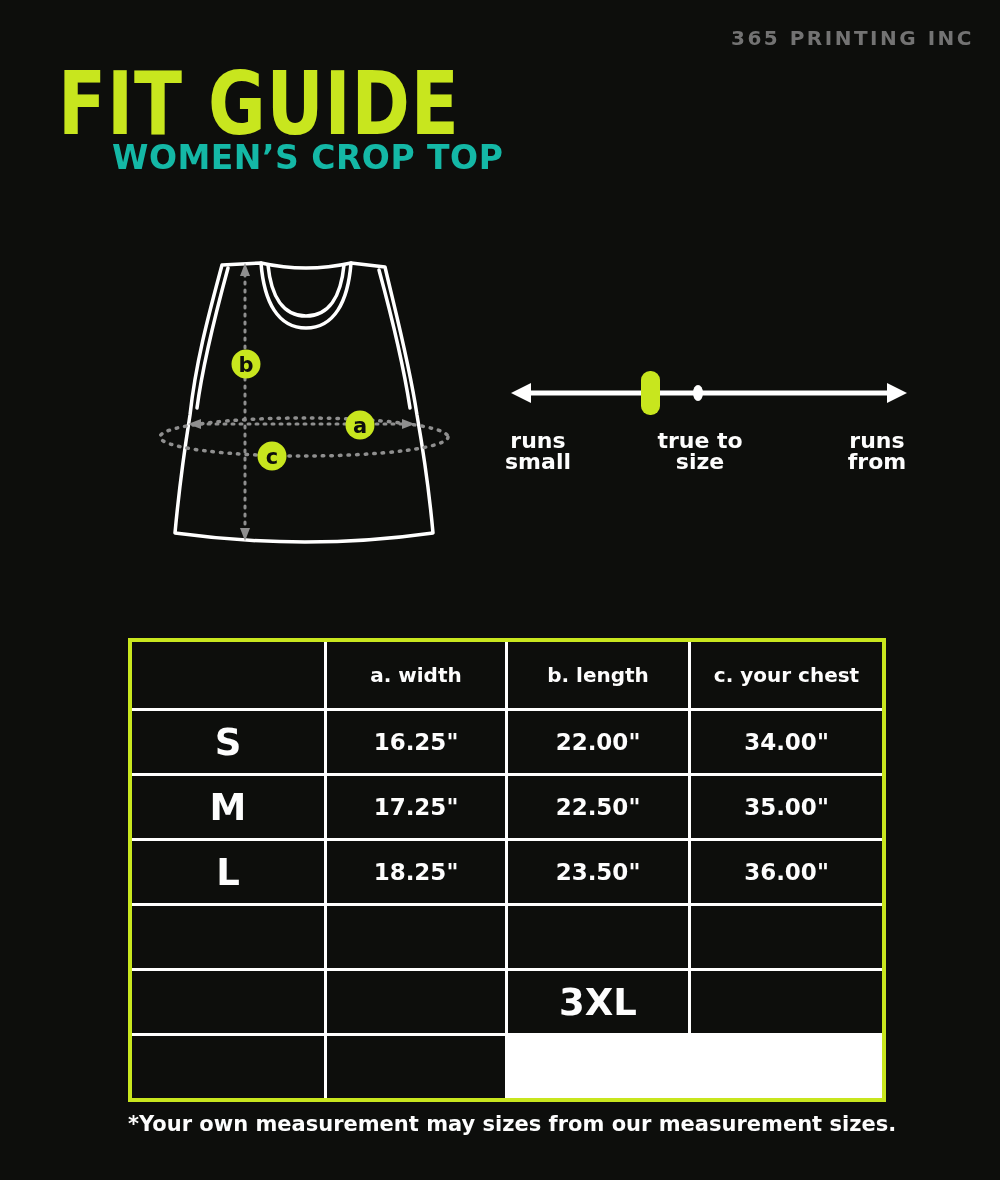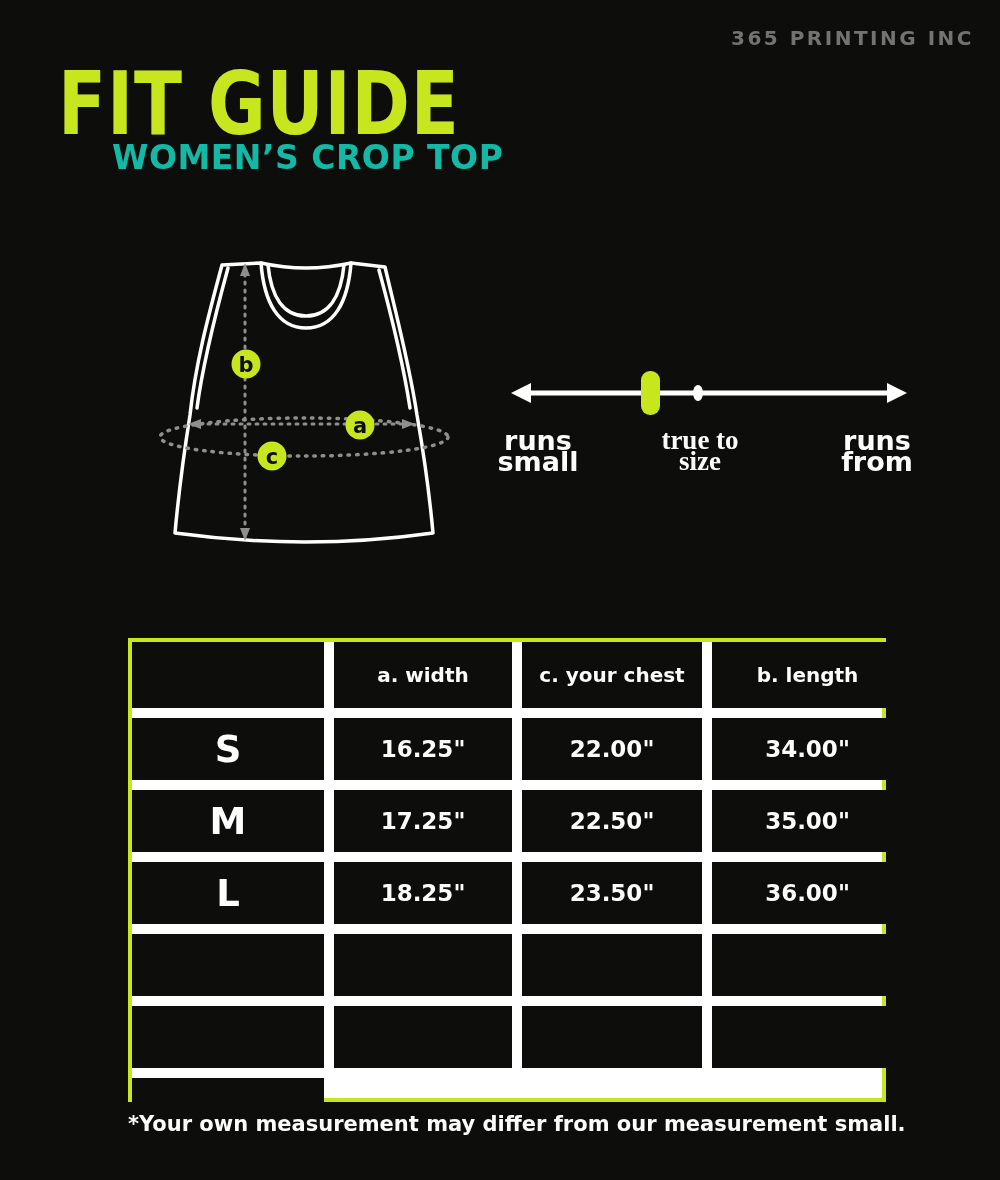--- a/index.html
+++ b/index.html
@@ -20,32 +20,32 @@
   }
   .subtitle{
     position:absolute;left:112px;top:138px;
     font-size:33px;color:#14b8a6;letter-spacing:0.5px;white-space:nowrap;
   }
   .tank-svg{position:absolute;left:140px;top:240px;}
   .fit-scale{position:absolute;left:505px;top:358px;width:410px;height:130px;}
   .fit-scale svg{position:absolute;left:0;top:0;}
   .scale-label{
     position:absolute;top:72px;transform:translateX(-50%);
-    text-align:center;font-size:27px;line-height:21px;color:#fdfdfd;white-space:nowrap;
+    text-align:center;font-size:22px;line-height:21px;color:#fdfdfd;white-space:nowrap;
   }
   .scale-label.left{left:33px;}
-  .scale-label.center{left:195px;font-family:Liberation Serif, serif;}
+  .scale-label.center{left:195px;}
   .scale-label.right{left:372px;}
   .size-table{
     position:absolute;left:128px;top:638px;width:758px;height:464px;
     box-sizing:border-box;border:4px solid #c8e61e;background:#ffffff;
     display:grid;
     grid-template-columns:192px 178px 180px 191px;
     grid-template-rows:66px repeat(6,62px);
-    gap:10px;
+    gap:3px;
   }
   .cell{
     background:#0d0e0c;display:flex;align-items:center;justify-content:center;
     color:#fdfdfd;
   }
   .cell.header{font-size:20px;}
   .cell.size{font-size:37px;}
   .cell.value{font-size:23px;}
   .footnote{
     position:absolute;left:128px;top:1112px;width:758px;
@@ -114,22 +114,22 @@
     </div>
     <div class="scale-label right">
       <div>runs</div>
       <div>from</div>
     </div>
   </div>
 
   <div class="size-table">
     <div class="cell header"></div>
     <div class="cell header">a. width</div>
+    <div class="cell header">b. length</div>
     <div class="cell header">c. your chest</div>
-    <div class="cell header">b. length</div>
 
     <div class="cell size">S</div>
     <div class="cell value">16.25"</div>
     <div class="cell value">22.00"</div>
     <div class="cell value">34.00"</div>
 
     <div class="cell size">M</div>
     <div class="cell value">17.25"</div>
     <div class="cell value">22.50"</div>
     <div class="cell value">35.00"</div>
@@ -140,20 +140,21 @@
     <div class="cell value">36.00"</div>
 
     <div class="cell value"></div>
     <div class="cell value"></div>
     <div class="cell value"></div>
 
     <div class="cell value"></div>
     <div class="cell value"></div>
     <div class="cell value"></div>
 
+    <div class="cell size">3XL</div>
     <div class="cell value"></div>
     <div class="cell value"></div>
     <div class="cell value"></div>
   </div>
 
-  <div class="footnote">*Your own measurement may differ from our measurement small.</div>
+  <div class="footnote">*Your own measurement may sizes from our measurement sizes.</div>
 
 </div>
 
 </body></html>

